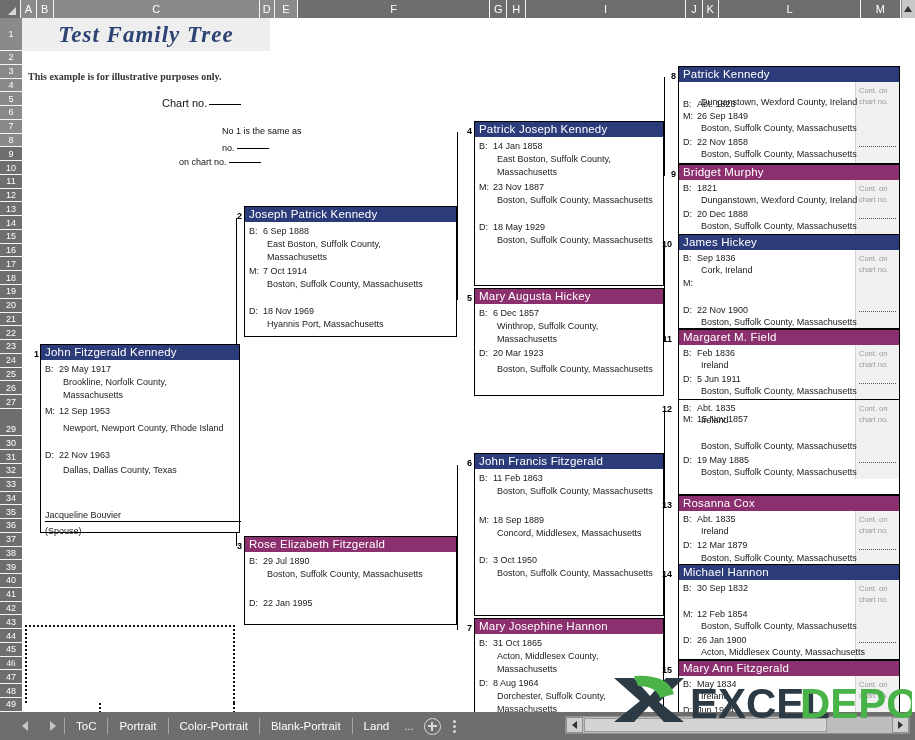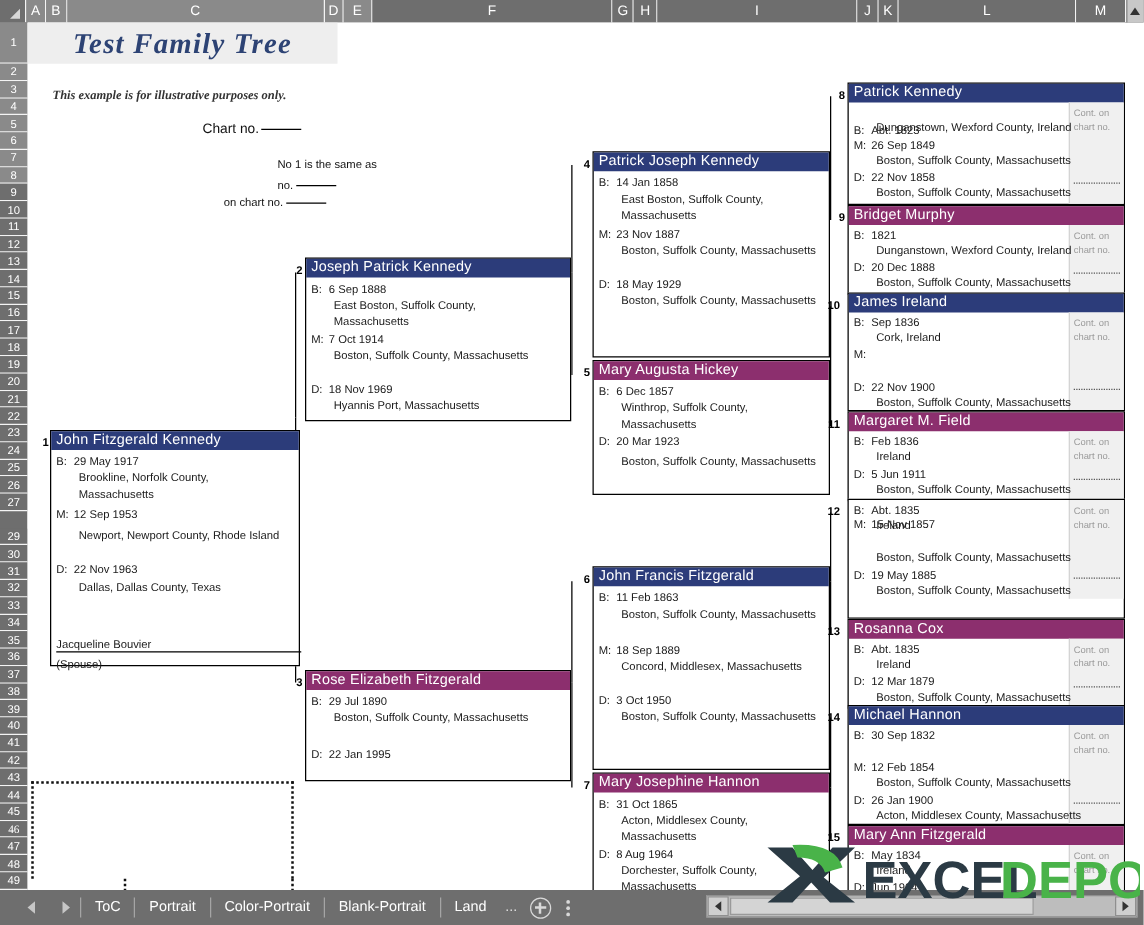--- a/index.html
+++ b/index.html
@@ -102,23 +102,22 @@
     font-family: "Liberation Serif", serif;
     font-style: italic;
     font-weight: bold;
     font-size: 23px;
     color: #2d4374;
     letter-spacing: 1px;
     white-space: nowrap;
   }
   .subtitle {
     position: absolute;
-    left: 20px; top: 53px;
+    left: 6px; top: 53px;
     font-family: "Liberation Serif", serif;
-    font-style: italic;
     font-weight: bold;
     font-size: 10px;
     color: #333333;
     white-space: nowrap;
   }
 
   .chartno {
     position: absolute;
     left: 140px; top: 79px;
     font-size: 11px; color: #111;
@@ -586,21 +585,21 @@
         </div>
         <div class="fact" style="top:3px;"><span class="lbl">B:</span><span class="val">1821</span></div>
         <div class="fline" style="top:15px;">Dunganstown, Wexford County, Ireland</div>
         <div class="fact" style="top:29px;"><span class="lbl">D:</span><span class="val">20 Dec 1888</span></div>
         <div class="fline" style="top:41px;">Boston, Suffolk County, Massachusetts</div>
       </div>
     </div>
 
     <div class="pbox-num" style="left:636px; top:221px;">10</div>
     <div class="pbox male" style="left:656px; top:216px; width:222px; height:95px;">
-      <div class="pbox-name">James Ireland</div>
+      <div class="pbox-name">James Hickey</div>
       <div class="pbox-body">
         <div class="cont">
           <div>Cont. on</div>
           <div>chart no.</div>
           <div class="dots"></div>
         </div>
         <div class="fact" style="top:3px;"><span class="lbl">B:</span><span class="val">Sep 1836</span></div>
         <div class="fline" style="top:15px;">Cork, Ireland</div>
         <div class="fact" style="top:28px;"><span class="lbl">M:</span><span class="val"></span></div>
         <div class="fact" style="top:55px;"><span class="lbl">D:</span><span class="val">22 Nov 1900</span></div>

